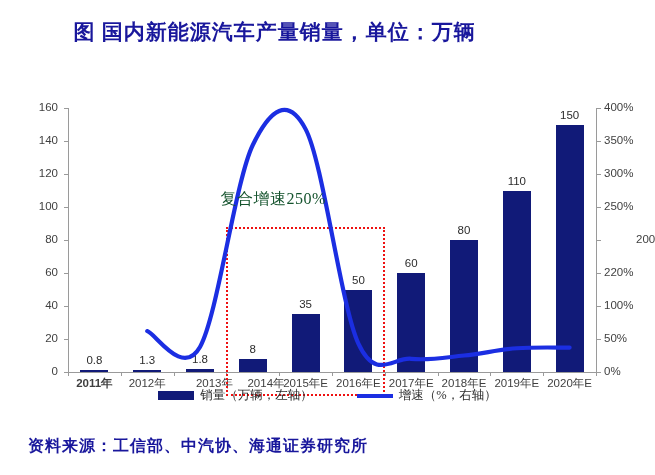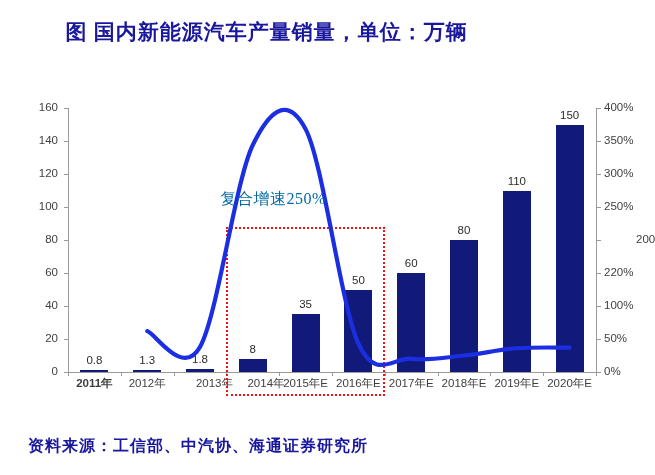--- a/index.html
+++ b/index.html
@@ -6,21 +6,21 @@
   body{
     width:655px;height:475px;
     background:#ffffff;
     font-family:"Liberation Sans","DejaVu Sans",sans-serif;
     overflow:hidden;
     position:relative;
   }
   #page{position:absolute;left:0;top:0;width:655px;height:475px;}
 
   .title{
-    position:absolute;left:0;top:18px;width:533px;
+    position:absolute;left:8px;top:18px;width:533px;
     text-align:center;
     font-family:"Liberation Serif","DejaVu Serif",serif;
     font-weight:bold;
     font-size:21px;
     color:#19179c;
     letter-spacing:1px;
     white-space:nowrap;
   }
   .footer{
     position:absolute;left:28px;top:436px;
@@ -82,21 +82,21 @@
 
   .annbox{
     position:absolute;
     border:2px dotted #ee1111;
     box-sizing:border-box;
     background:transparent;
   }
   .annlabel{
     position:absolute;
     font-family:"Liberation Serif","DejaVu Serif",serif;
-    font-size:16px;color:#0369a1;
+    font-size:16px;color:#14532d;
     white-space:nowrap;
     letter-spacing:0.5px;
   }
 
   .legend{
     position:absolute;left:0;top:387px;width:655px;
     display:flex;justify-content:center;align-items:center;gap:44px;
   }
   .leg-item{display:flex;align-items:center;gap:6px;}
   .leg-swatch-bar{width:36px;height:9px;background:#111a78;display:block;}
@@ -208,16 +208,26 @@
     <div class="annbox" id="annbox" style="left: 226.4px; width: 158.4px; top: 131.8px; height: 169.2px; border-color: rgb(238, 17, 17);"></div>
 
     <svg class="lineholder" id="lineholder" width="655" height="300" viewBox="0 0 655 300" preserveAspectRatio="none">
       <path id="growthline" fill="none" stroke="#1b2ee2" stroke-width="4.2" stroke-linecap="round" stroke-linejoin="round" d="M 147.20 236.08 C 156.00 238.72, 182.40 282.94, 200.00 251.92 C 217.60 220.90, 235.20 86.26, 252.80 49.96 C 270.40 13.66, 288.00 1.01, 305.60 34.12 C 323.20 67.23, 340.80 210.34, 358.40 248.62 C 376.00 286.90, 393.60 261.82, 411.20 263.80 C 428.80 265.78, 446.40 262.26, 464.00 260.50 C 481.60 258.74, 499.20 254.56, 516.80 253.24 C 534.40 251.92, 560.80 252.69, 569.60 252.58"></path>
     </svg>
 
     <div class="annlabel" id="annlabel" style="left: 220.4px; top: 93.8px;">复合增速250%</div>
 
   </div>
 
+  <div class="legend" id="legend">
+      <div class="leg-item">
+        <span class="leg-swatch-bar" style="background: rgb(17, 26, 120);"></span>
+        <span class="leg-text">销量（万辆，左轴）</span>
+      </div>
+      <div class="leg-item">
+        <span class="leg-swatch-line" style="background: rgb(27, 46, 226);"></span>
+        <span class="leg-text">增速（%，右轴）</span>
+      </div>
+    </div>
 
   <div class="footer">资料来源：工信部、中汽协、海通证券研究所</div>
 
 </div>
 
 </body></html>

